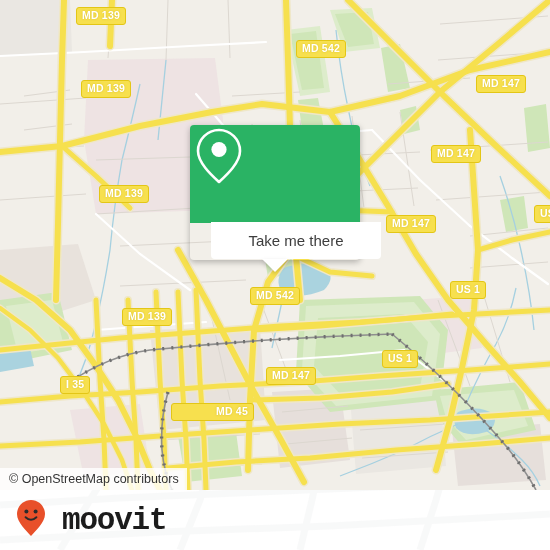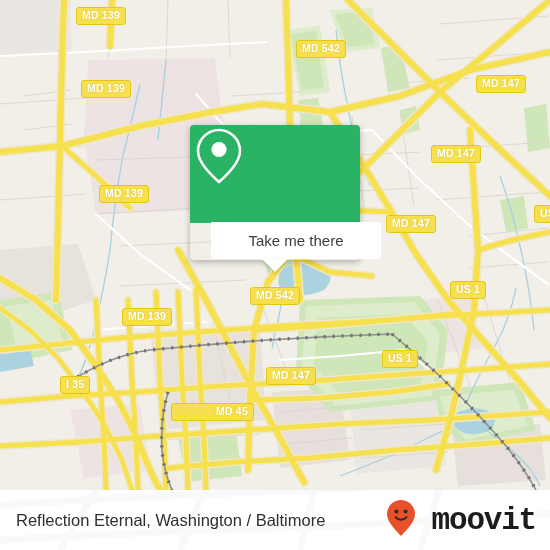--- a/index.html
+++ b/index.html
@@ -354,36 +354,38 @@
             <circle cx="29" cy="24.5" r="7.6" fill="#ffffff"></circle>
           </svg>
         </span>
       </div>
       <div id="card-label">
         <span>Take me there</span>
       </div>
       <div id="card-pointer"></div>
     </div>
 
+    <div id="attribution">
+      <span>© OpenStreetMap contributors</span>
+    </div>
   </div>
 
   <div id="footer">
     <svg id="footer-watermark" viewBox="0 0 550 550">
       <g fill="none" stroke="#9aa0a6" stroke-width="7">
         <path d="M0 505 L120 498 L260 492 L400 486 L550 480"></path>
         <path d="M60 550 L90 500 L120 452"></path>
         <path d="M180 550 L200 500 L214 452"></path>
         <path d="M300 550 L312 500 L322 452"></path>
         <path d="M420 550 L436 500 L450 452"></path>
         <path d="M0 470 L140 462 L300 456 L450 448 L550 444"></path>
         <path d="M0 540 L160 532 L330 526 L480 518 L550 514"></path>
       </g>
     </svg>
 
-    <div id="footer-title">Reflection Eternal, Washington / Baltimore</div>
 
     <div id="brand">
       <span>
         <svg width="30" height="38" viewBox="0 0 30 38">
           <path d="M15 1 C7.3 1 1 7.3 1 15 C1 23.4 10.5 31.8 15 37 C19.5 31.8 29 23.4 29 15 C29 7.3 22.7 1 15 1 Z" fill="#e8502a"></path>
           <circle cx="10.4" cy="12.6" r="2" fill="#2b2b2b"></circle>
           <circle cx="19.6" cy="12.6" r="2" fill="#2b2b2b"></circle>
           <path d="M9.6 18.2 Q15 23.2 20.4 18.2" fill="none" stroke="#2b2b2b" stroke-width="2" stroke-linecap="round"></path>
         </svg>
       </span>

